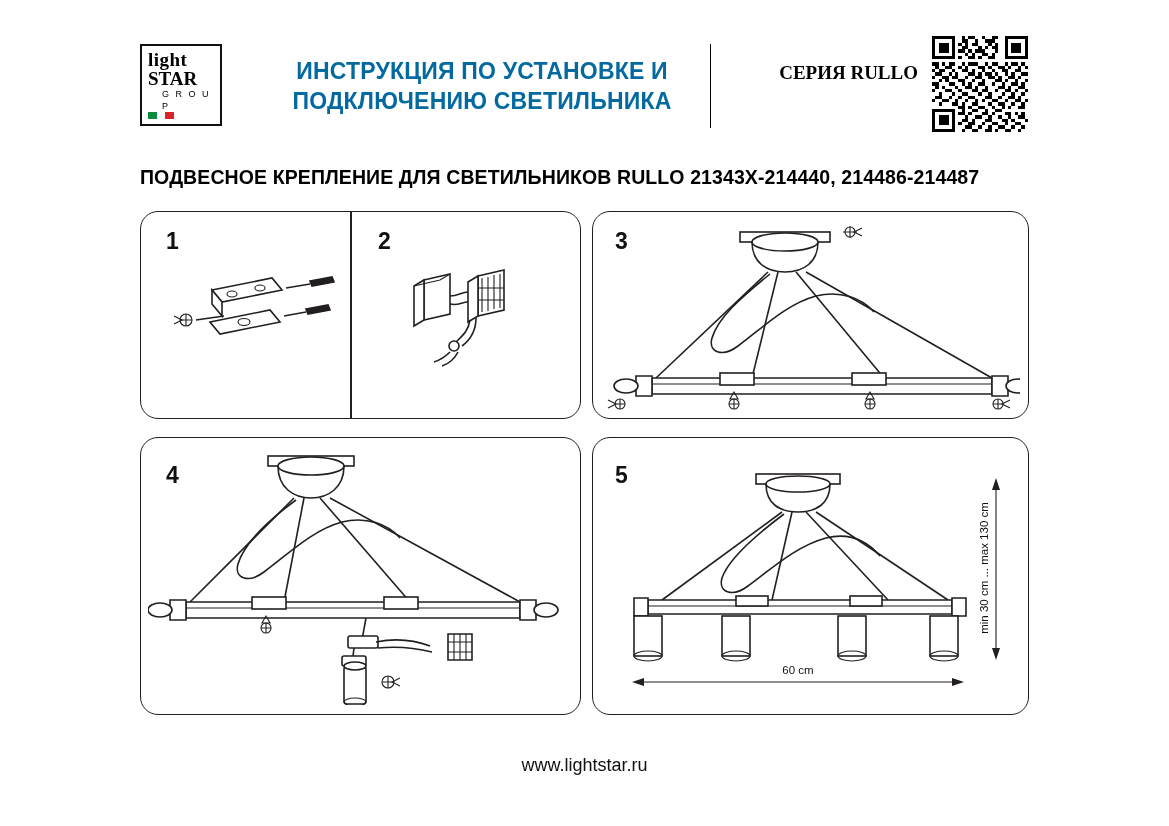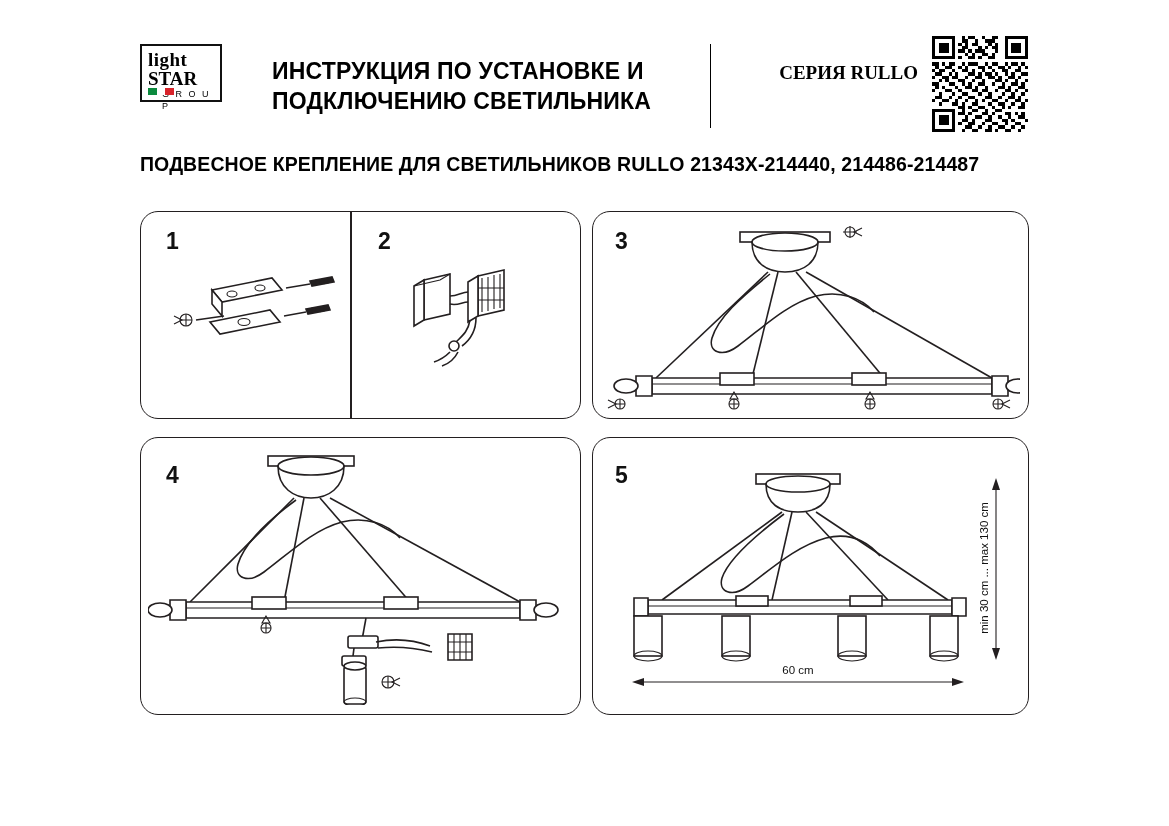--- a/index.html
+++ b/index.html
@@ -18,21 +18,21 @@
     background: #ffffff;
     overflow: hidden;
   }
 
   
   .logo-box {
     position: absolute;
     left: 140px;
     top: 44px;
     width: 82px;
-    height: 58px;
+    height: 82px;
     border: 2px solid #111;
     box-sizing: border-box;
     display: flex;
     flex-direction: column;
     align-items: center;
     justify-content: flex-start;
     padding-top: 4px;
   }
   .logo-line1 {
     font-family: "Liberation Serif", serif;
@@ -73,22 +73,23 @@
   .flag-r { background: #d8232a; }
 
   .head-title {
     position: absolute;
     left: 272px;
     top: 56px;
     width: 420px;
     font-size: 23px;
     font-weight: bold;
     line-height: 30px;
-    color: #000000;
+    color: #0369a1;
     letter-spacing: 0.2px;
+    text-align: center;
   }
   .head-divider {
     position: absolute;
     left: 710px;
     top: 44px;
     width: 1px;
     height: 84px;
     background: #000;
   }
   .head-meta {
@@ -106,21 +107,21 @@
     position: absolute;
     left: 932px;
     top: 36px;
     width: 96px;
     height: 96px;
   }
 
   .subtitle {
     position: absolute;
     left: 140px;
-    top: 153px;
+    top: 166px;
     font-size: 19.5px;
     font-weight: bold;
     letter-spacing: 0.1px;
     text-align: center;
   }
 
   
   .panel {
     position: absolute;
     border: 1.6px solid #231f20;
@@ -629,14 +630,15 @@
       <path class="blk" d="M364 222 l-12 -4 l0 8 z"></path>
       <text class="dim-text" x="198" y="214" text-anchor="middle">60 cm</text>
 
       <path class="thin" d="M396 28 L396 190"></path>
       <path class="blk" d="M396 18 l-4 12 l8 0 z"></path>
       <path class="blk" d="M396 200 l-4 -12 l8 0 z"></path>
       <text class="dim-text" x="388" y="108" text-anchor="middle" transform="rotate(-90 388 108)">min 30 cm ... max 130 cm</text>
     </svg>
   </div>
 
+  <div class="footer">www.lightstar.ru</div>
 
 </div>
 
 </body></html>

